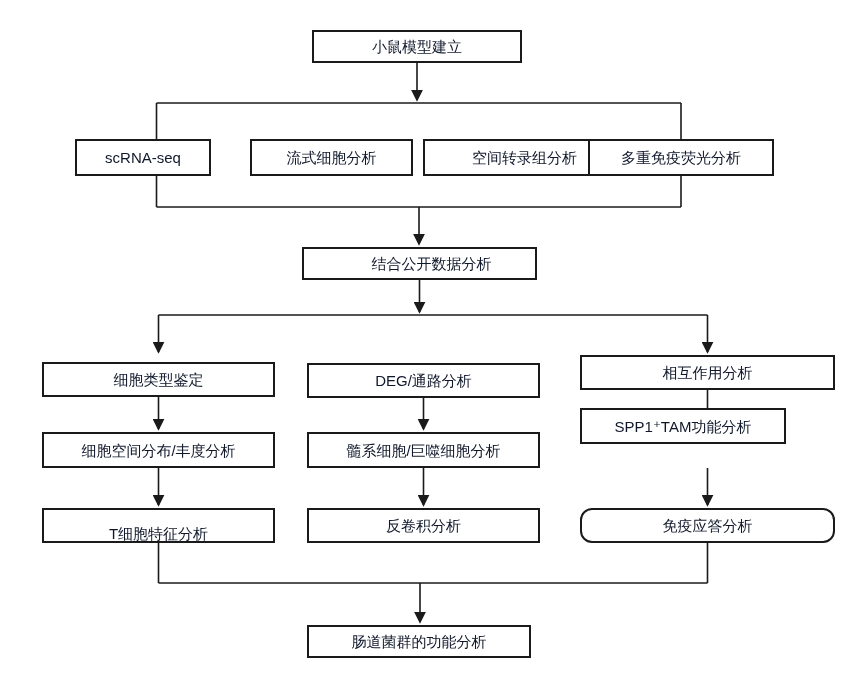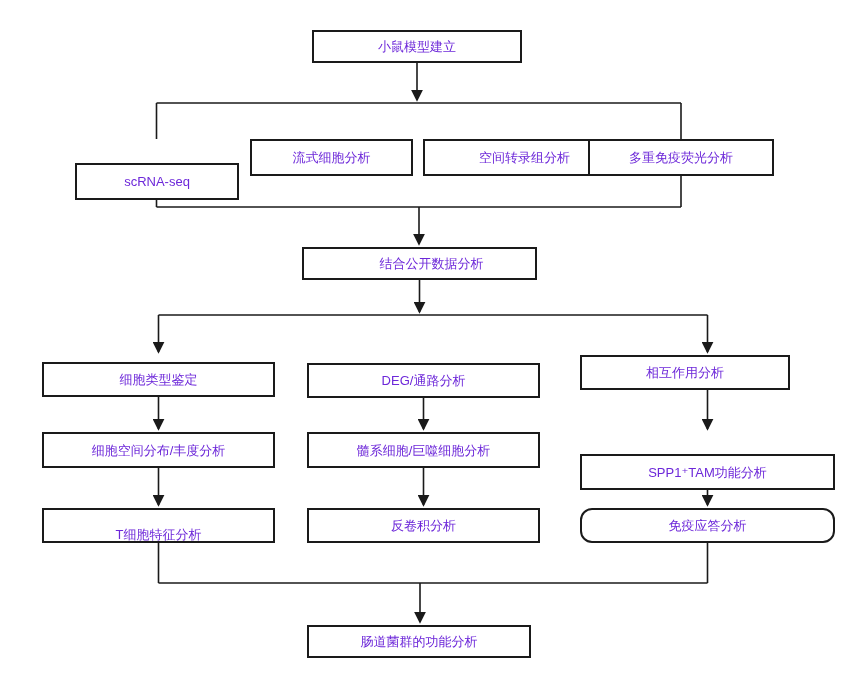--- a/index.html
+++ b/index.html
@@ -21,22 +21,22 @@
     width: 865px; height: 683px;
   }
   .node {
     position: absolute;
     box-sizing: border-box;
     background: #ffffff;
     border: 2px solid #1a1a1a;
     display: flex;
     align-items: center;
     justify-content: center;
-    font-size: 13px;
-    color: #6d28d9;
+    font-size: 15px;
+    color: #0f172a;
     white-space: nowrap;
     line-height: 1;
   }
   .node span { display: inline-block; padding: 0 4px; }
   line, path.conn { stroke: #1a1a1a; stroke-width: 1.6; fill: none; }
 </style>
 </head>
 <body>
 
 <div id="canvas">
@@ -75,21 +75,21 @@
     <line x1="158.5" y1="543" x2="158.5" y2="583"></line>
     <line x1="707.5" y1="543" x2="707.5" y2="583"></line>
     <line x1="158.5" y1="583" x2="707.5" y2="583"></line>
     <line x1="420" y1="583" x2="420" y2="622" marker-end="url(#arrow)"></line>
   </svg>
 
   <div class="node" style="left:312px; top:30px; width:210px; height:33px;">
     <span>小鼠模型建立</span>
   </div>
 
-  <div class="node" style="left:75px; top:139px; width:164px; height:37px;margin-top:24px;">
+  <div class="node" style="left:75px; top:139px; width:136px; height:37px;">
     <span>scRNA-seq</span>
   </div>
   <div class="node" style="left:250px; top:139px; width:163px; height:37px;">
     <span>流式细胞分析</span>
   </div>
   <div class="node" style="left:423px; top:139px; width:168px; height:37px;padding-left:35px;">
     <span>空间转录组分析</span>
   </div>
   <div class="node" style="left:588px; top:139px; width:186px; height:37px;">
     <span>多重免疫荧光分析</span>
@@ -112,24 +112,24 @@
   <div class="node" style="left:307px; top:355px; width:233px; height:35px;margin-top:8px;">
     <span>DEG/通路分析</span>
   </div>
   <div class="node" style="left:307px; top:432px; width:233px; height:36px;">
     <span>髓系细胞/巨噬细胞分析</span>
   </div>
   <div class="node" style="left:307px; top:508px; width:233px; height:35px;">
     <span>反卷积分析</span>
   </div>
 
-  <div class="node" style="left:580px; top:355px; width:210px; height:35px;">
+  <div class="node" style="left:580px; top:355px; width:255px; height:35px;">
     <span>相互作用分析</span>
   </div>
-  <div class="node" style="left:580px; top:454px; width:255px; height:36px;">
+  <div class="node" style="left:580px; top:408px; width:206px; height:36px;">
     <span>SPP1⁺TAM功能分析</span>
   </div>
   <div class="node" style="left:580px; top:508px; width:255px; height:35px;border-radius:12px;">
     <span>免疫应答分析</span>
   </div>
 
   <div class="node" style="left:307px; top:625px; width:224px; height:33px;">
     <span>肠道菌群的功能分析</span>
   </div>
 

